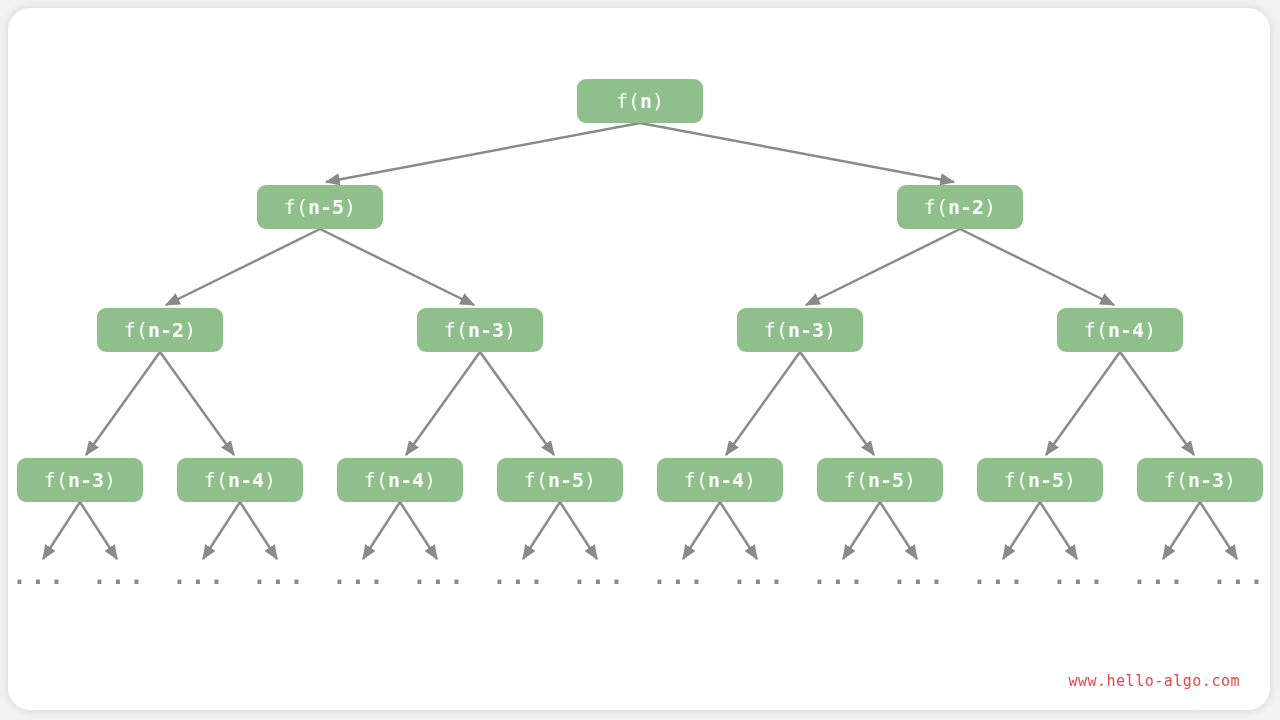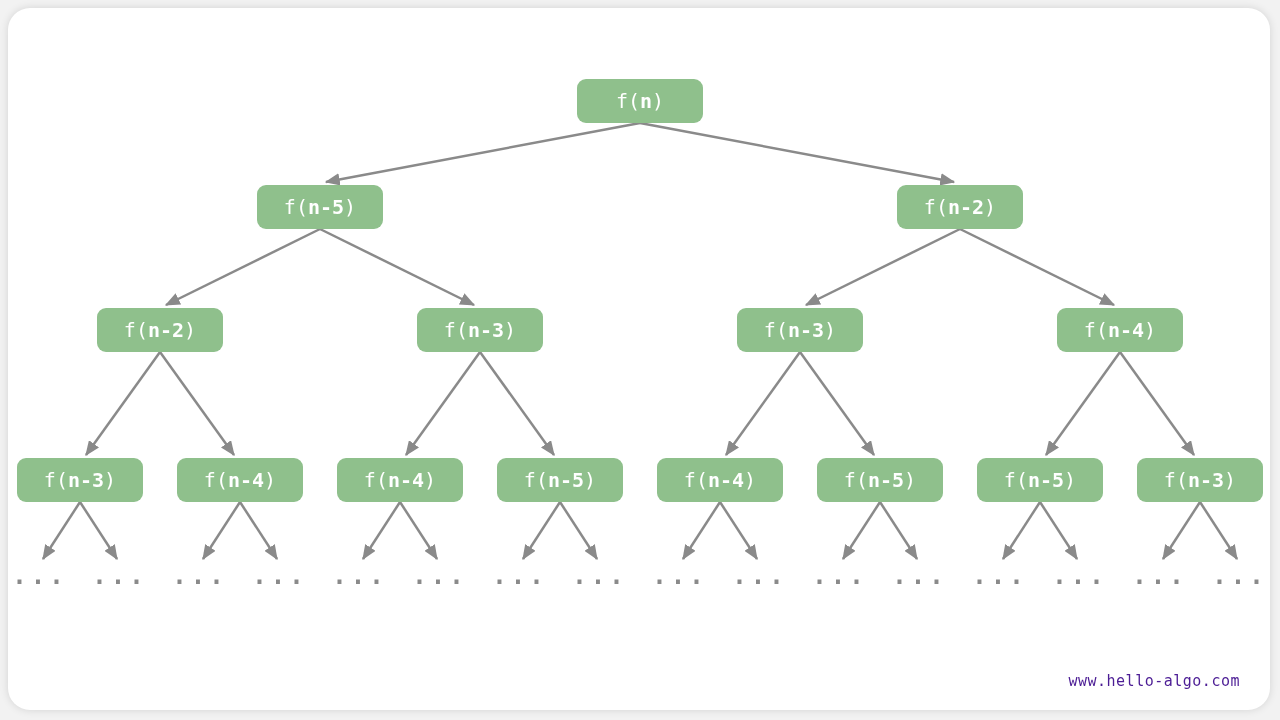--- a/index.html
+++ b/index.html
@@ -54,21 +54,21 @@
     bottom: 20px;
     font-family: "DejaVu Sans Mono", monospace;
     font-size: 15px;
     letter-spacing: 0.5px;
   }
 </style>
 </head>
 <body>
 
 <div class="card">
-  <div class="watermark" style="color: #4c1d95;">www.hello-algo.com</div>
+  <div class="watermark" style="color: #ef4444;">www.hello-algo.com</div>
 </div>
 
 <svg id="edge-layer" viewBox="0 0 1280 720">
   <defs>
     <marker id="arrowhead" viewBox="0 0 12 10" refX="11" refY="5" markerUnits="userSpaceOnUse" markerWidth="15" markerHeight="12.5" orient="auto">
       <path d="M0,0 L12,5 L0,10 z" fill="#8a8a8a"></path>
     </marker>
   </defs>
   <g id="edge-group">
       <line x1="640" y1="123" x2="326" y2="182" stroke="#8a8a8a" stroke-width="2.5" marker-end="url(#arrowhead)"></line>

